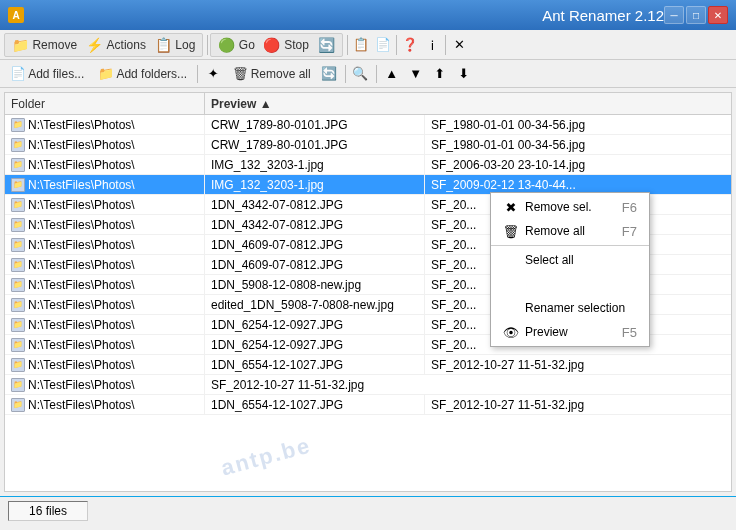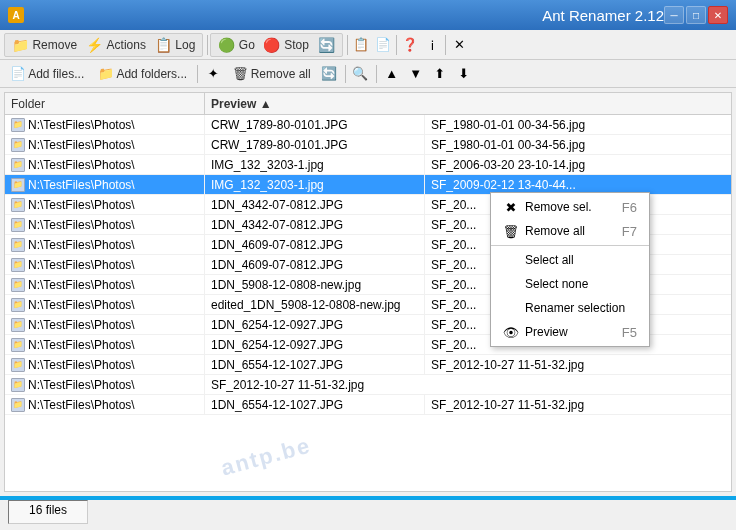--- a/index.html
+++ b/index.html
@@ -172,23 +172,24 @@
       border: 1px solid #a0a8b8;
       border-radius: 1px;
       display: inline-block;
       margin-right: 3px;
       flex-shrink: 0;
       font-size: 8px;
       display: flex; align-items: center; justify-content: center;
     }
     .status-bar {
       background: #f0f0f0;
-      border-top: 4px solid #0ea5e9;
+      border-top: 1px solid #0ea5e9;
       height: 28px;
       display: flex;
+      align-items: center;
       padding: 0 8px;
     }
     .status-panel {
       border: 1px inset #ccc;
       padding: 2px 20px;
       font-size: 12px;
       background: #f8f8f8;
     }
     
     .context-menu {
@@ -391,21 +392,21 @@
         N:\TestFiles\Photos\
       </div>
       <div class="td">1DN_5908-12-0808-new.jpg</div>
       <div class="td">SF_20...</div>
     </div>
       <div class="table-row">
       <div class="td">
         <span class="row-icon" style="font-size:8px;color:#668;font-weight:bold;background:#ccd8ea;">📁</span>
         N:\TestFiles\Photos\
       </div>
-      <div class="td">edited_1DN_5908-12-0808-new.jpg</div>
+      <div class="td">edited_1DN_5908-7-0808-new.jpg</div>
       <div class="td">SF_20...</div>
     </div>
       <div class="table-row">
       <div class="td">
         <span class="row-icon" style="font-size:8px;color:#668;font-weight:bold;background:#ccd8ea;">📁</span>
         N:\TestFiles\Photos\
       </div>
       <div class="td">1DN_6254-12-0927.JPG</div>
       <div class="td">SF_20...</div>
     </div>
@@ -461,21 +462,20 @@
       <span class="ctx-shortcut">F7</span>
     </div>
     <div class="ctx-sep"></div>
     <div class="ctx-item">
       <span class="ctx-icon"></span>
       <span class="ctx-label">Select all</span>
 
     </div>
     <div class="ctx-item">
       <span class="ctx-icon"></span>
-      <span class="ctx-label">Select none</span>
 
     </div>
     <div class="ctx-item">
       <span class="ctx-icon"></span>
       <span class="ctx-label">Renamer selection</span>
 
     </div>
     <div class="ctx-item">
       <span class="ctx-icon">👁</span>
       <span class="ctx-label">Preview</span>

